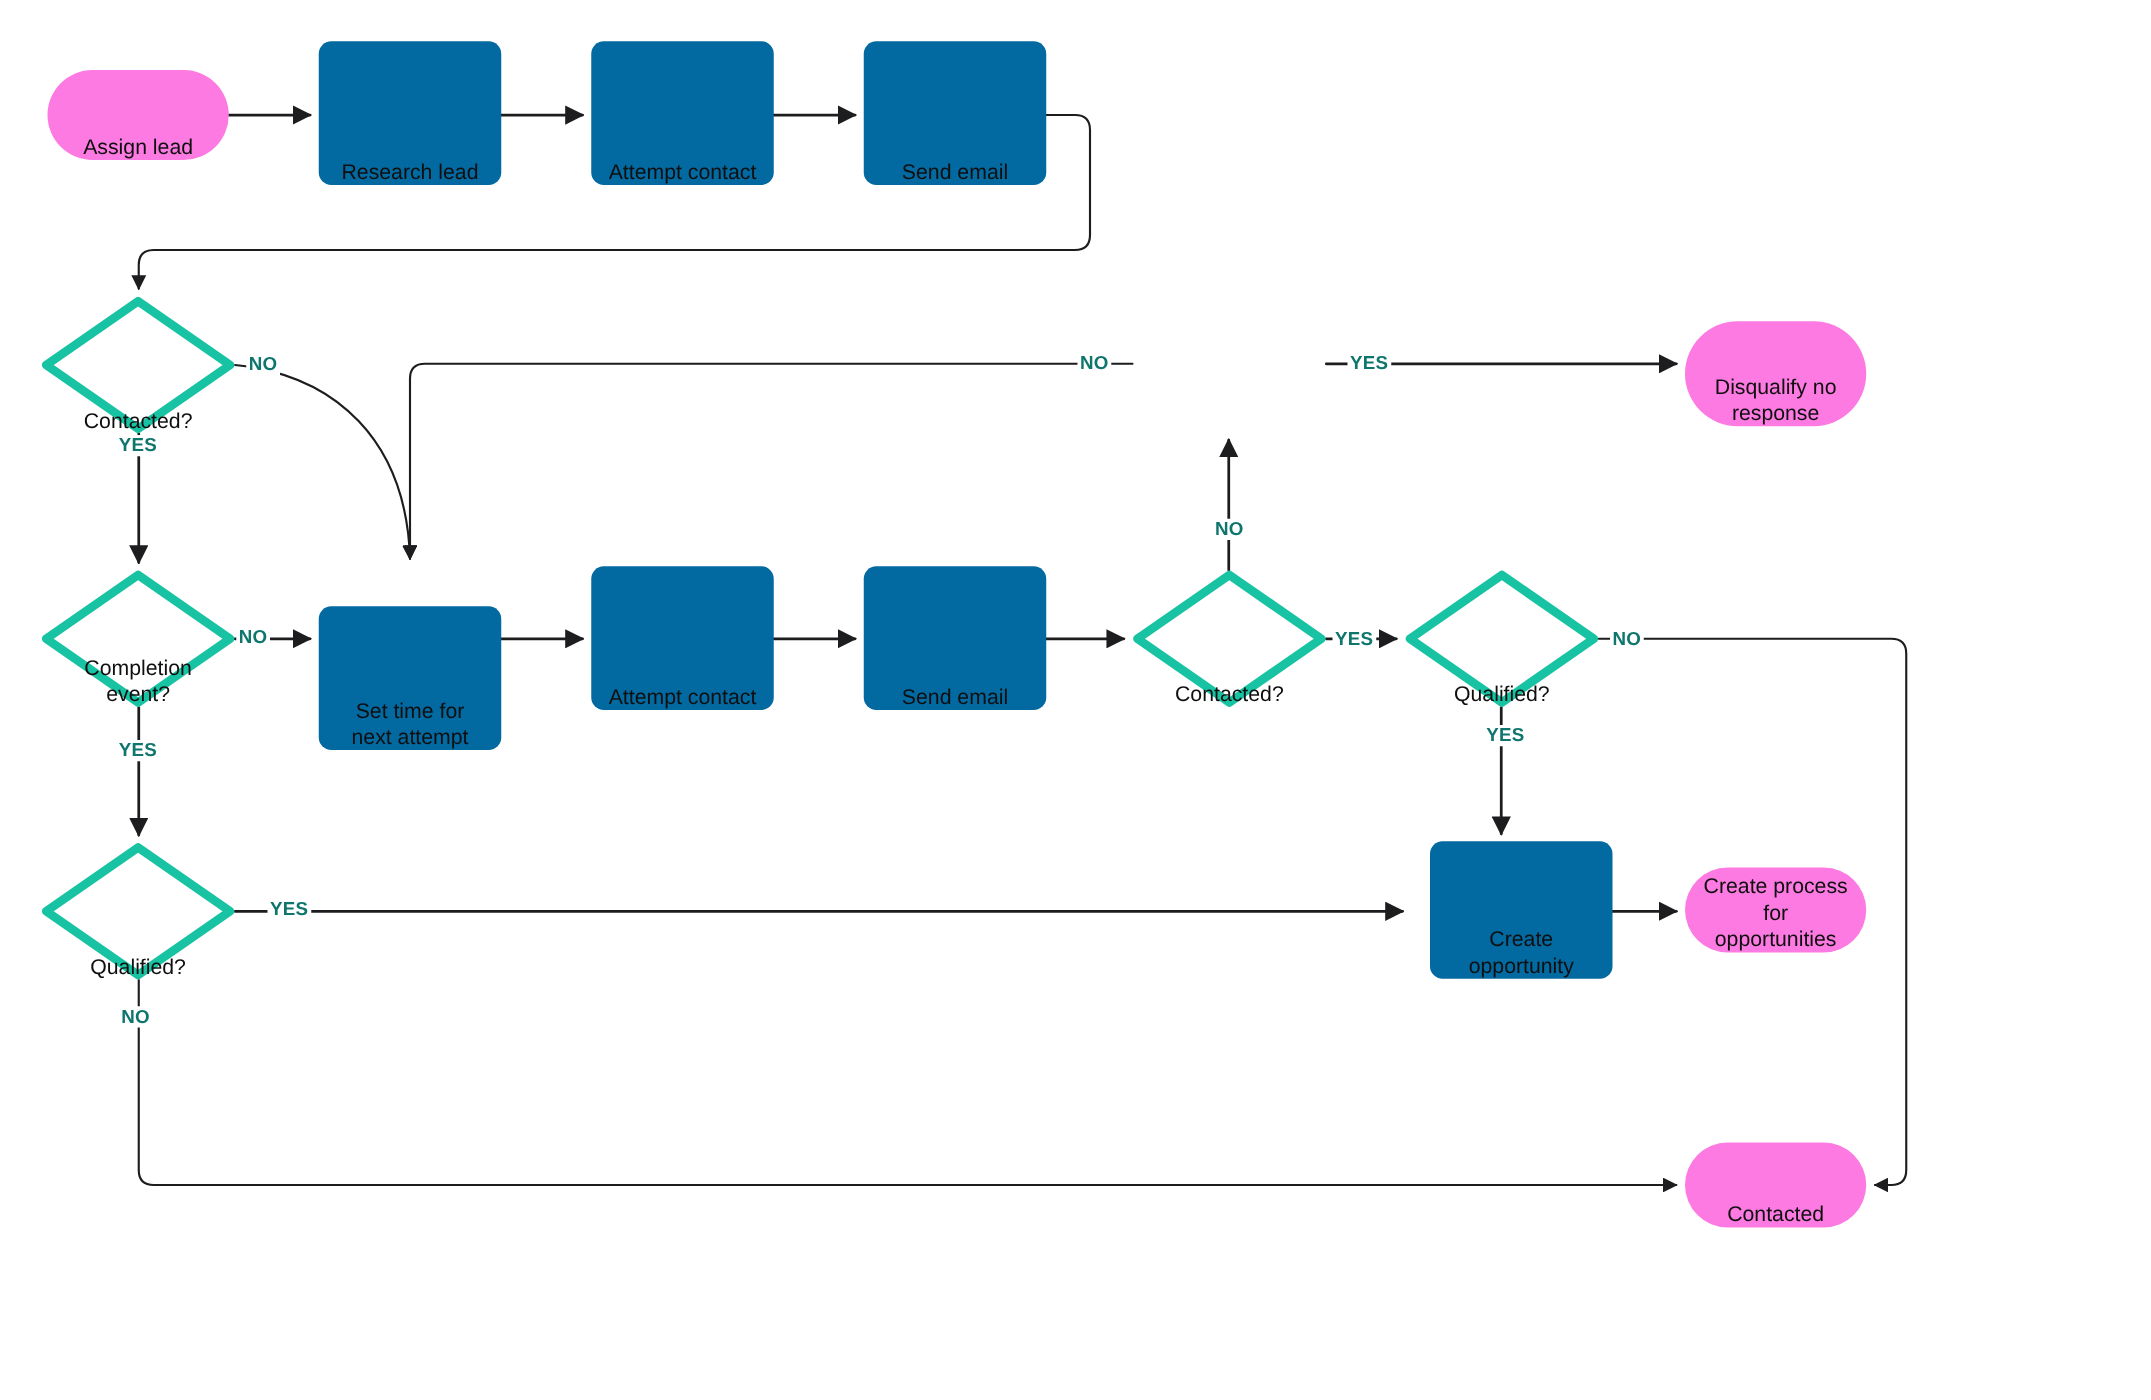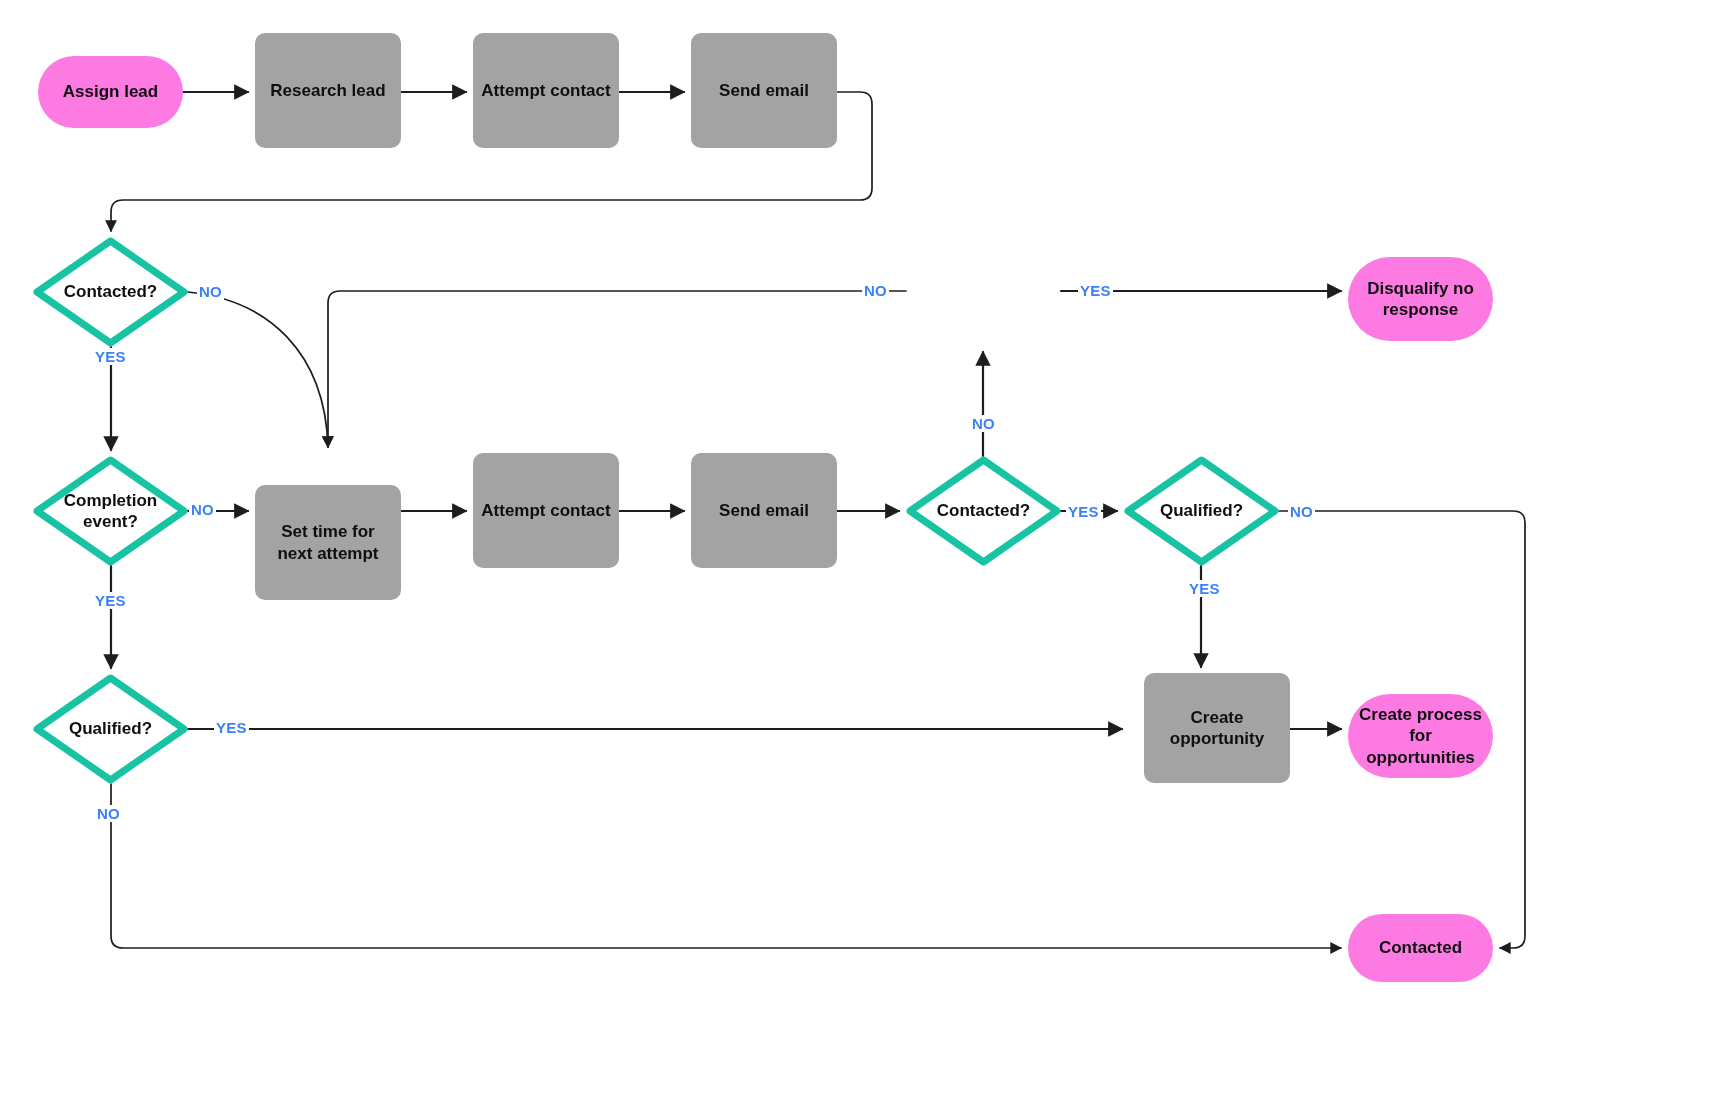--- a/index.html
+++ b/index.html
@@ -1,30 +1,30 @@
 <!DOCTYPE html>
 <html><head>
 <meta charset="utf-8">
 <style>
   html,body{margin:0;padding:0;background:#ffffff;}
   body{width:1721px;height:1120px;font-family:"Liberation Sans",sans-serif;}
   #stage{position:relative;width:1721px;height:1120px;overflow:hidden;background:#fff;}
   #wires{position:absolute;left:0;top:0;width:1721px;height:1120px;}
 
-  .node{position:absolute;display:flex;align-items:center;justify-content:center;text-align:center;
-        box-sizing:border-box;color:#0f0f10;font-size:17px;line-height:1.25;font-weight:700;}
+  .node{position:absolute;display:flex;align-items:flex-end;justify-content:center;text-align:center;
+        box-sizing:border-box;color:#0f0f10;font-size:17px;line-height:1.25;font-weight:400;}
 
-  .proc{background:#a3a3a3;border-radius:10px;}
+  .proc{background:#0369a1;border-radius:10px;}
   .term{background:#fd7ae2;border-radius:999px;}
 
   .dec{background:transparent;}
   .dec .dshape{position:absolute;left:0;top:0;width:100%;height:100%;}
   .dec .dlabel{position:relative;z-index:2;width:88%;}
 
-  .elabel{position:absolute;font-size:15px;font-weight:bold;color:#3b82f6;letter-spacing:.2px;
+  .elabel{position:absolute;font-size:15px;font-weight:bold;color:#0f766e;letter-spacing:.2px;
           white-space:nowrap;background:#fff;padding:0 2px;}
 </style>
 </head>
 <body>
 
 <div id="stage">
 
   <svg id="wires" viewBox="0 0 1721 1120" xmlns="http://www.w3.org/2000/svg">
     <defs>
       <marker id="ah" viewBox="0 0 10 10" refX="9" refY="5" markerWidth="7" markerHeight="7" orient="auto-start-reverse">
@@ -139,21 +139,21 @@
 
 
   <div class="node term" style="left:1348px;top:257px;width:145px;height:84px;">
     <span>Disqualify no<br>response</span>
   </div>
 
   <div class="node proc" style="left:1129px;top:673px;width:146px;height:110px;margin-left:15px;">
     <span>Create<br>opportunity</span>
   </div>
 
-  <div class="node term" style="left:1348px;top:694px;width:145px;height:84px;">
+  <div class="node term" style="left:1348px;top:694px;width:145px;height:68px;">
     <span>Create process<br>for<br>opportunities</span>
   </div>
 
   <div class="node term" style="left:1348px;top:914px;width:145px;height:68px;">
     <span>Contacted</span>
   </div>
 
   <span class="elabel" style="left:197px;top:283px;">NO</span>
   <span class="elabel" style="left:93px;top:348px;">YES</span>
   <span class="elabel" style="left:189px;top:501px;">NO</span>

